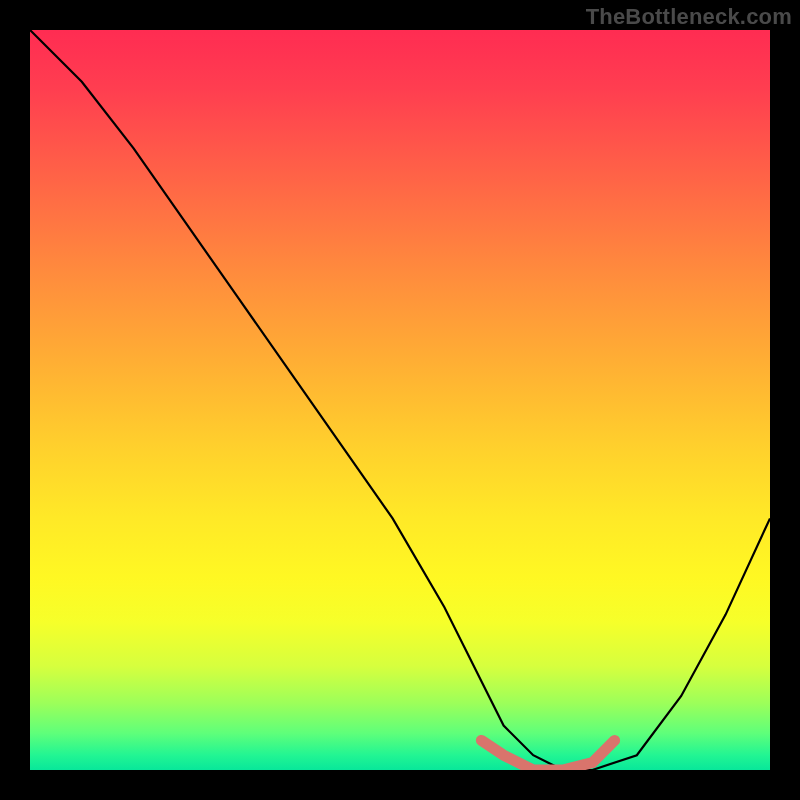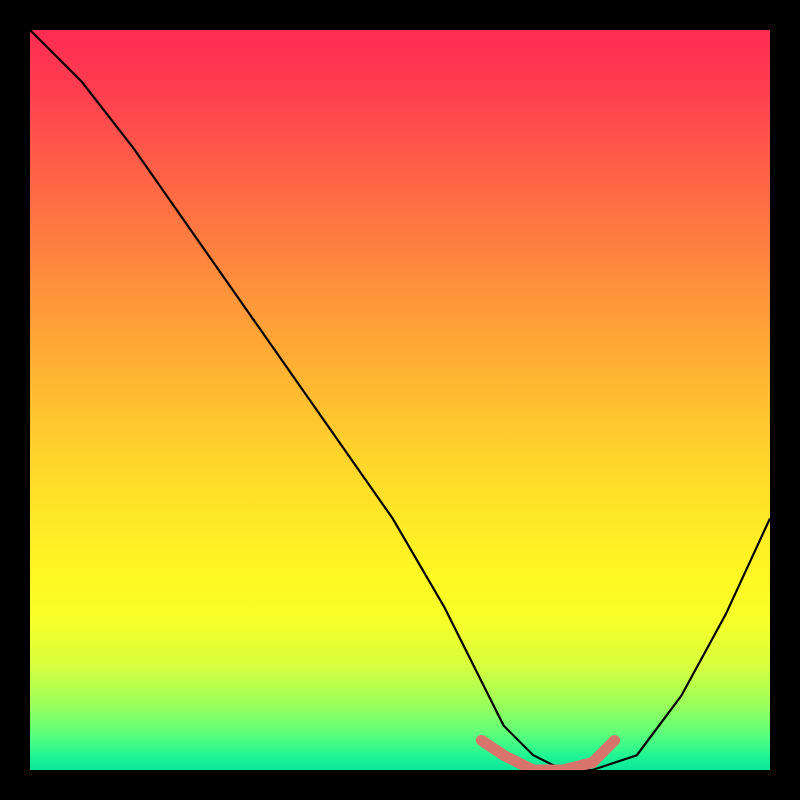--- a/index.html
+++ b/index.html
@@ -56,20 +56,21 @@
     top: 0;
     width: 740px;
     height: 740px;
     display: block;
   }
 </style>
 </head>
 <body>
 
 <div class="frame">
+  <div class="watermark">TheBottleneck.com</div>
 
   <div class="plot-area">
     <svg class="curve-svg" viewBox="0 0 740 740" preserveAspectRatio="none">
       <path id="curve-path" fill="none" stroke="#000000" stroke-width="2.2" d="M0.0 0.0 L51.8 51.8 L103.6 118.4 L155.4 192.4 L207.2 266.4 L259.0 340.4 L310.8 414.4 L362.6 488.4 L414.4 577.2 L451.4 651.2 L473.6 695.6 L503.2 725.2 L532.8 740.0 L562.4 740.0 L606.8 725.2 L651.2 666.0 L695.6 584.6 L740.0 488.4"></path>
       <path id="highlight-path" fill="none" stroke="#d9746c" stroke-width="11" stroke-linecap="round" d="M451.4 710.4 L473.6 725.2 L503.2 740.0 L532.8 740.0 L562.4 732.6 L584.6 710.4"></path>
     </svg>
   </div>
 </div>
 
 </body></html>

